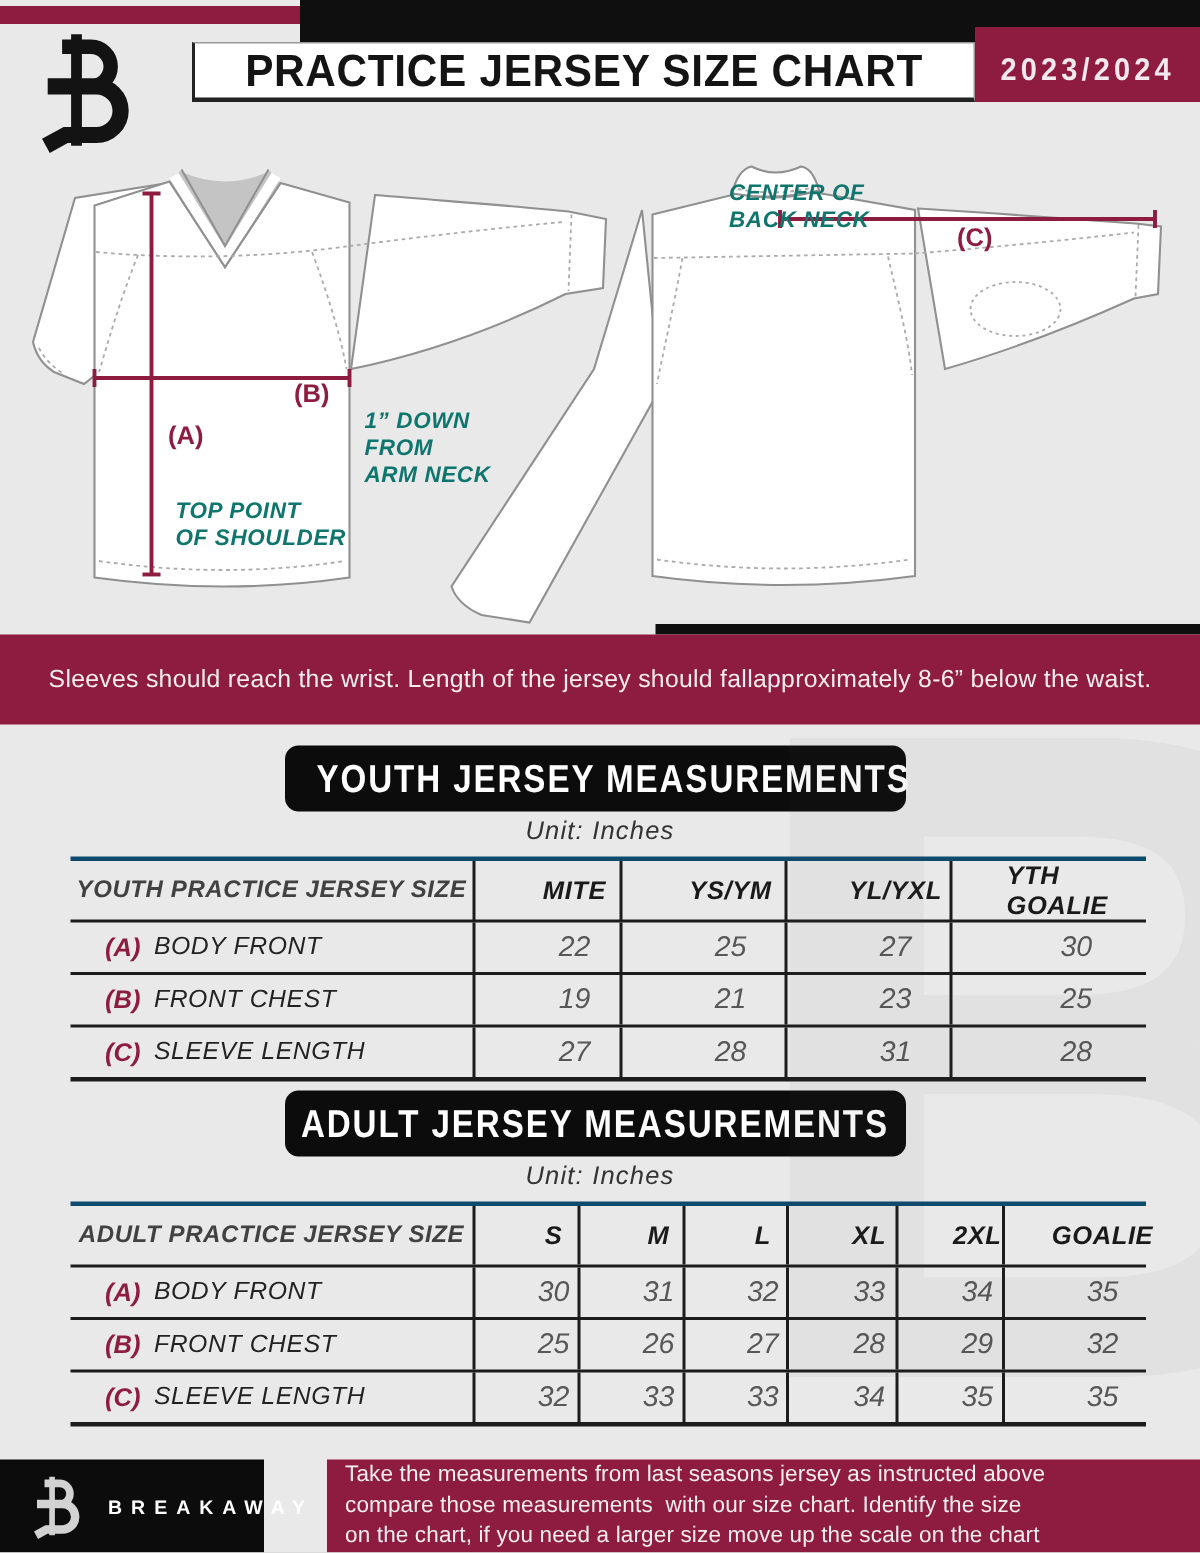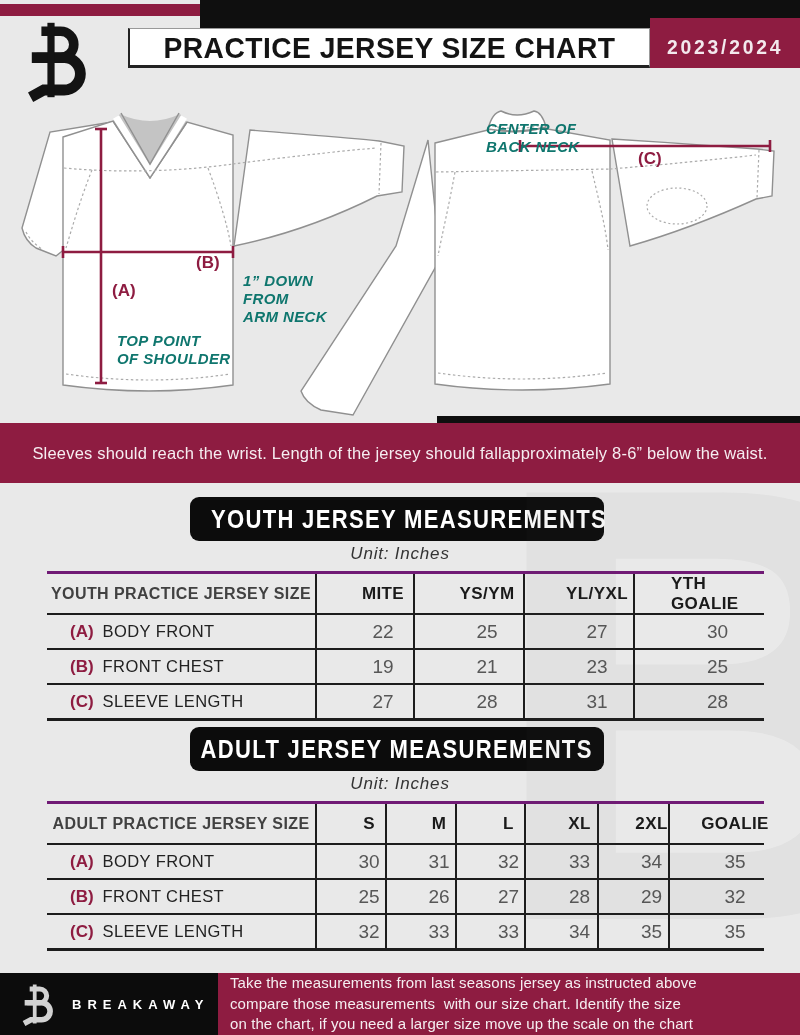--- a/index.html
+++ b/index.html
@@ -63,40 +63,40 @@
   .pill-youth{top:497px;padding-left:24px;}
   .pill-adult{top:727px;}
   .unit{
     left:100px;width:600px;text-align:center;font-style:italic;font-size:17px;
     color:#333;font-weight:500;letter-spacing:.8px;
   }
   .unit-youth{top:544px;}
   .unit-adult{top:774px;}
 
   
-  .sztable{left:47px;width:717px;border-top:3px solid #701a75;border-bottom:3px solid #1c1c1c;}
+  .sztable{left:47px;width:717px;border-top:3px solid #0c4a6e;border-bottom:3px solid #1c1c1c;font-style:italic;}
   .table-youth{top:571px;}
   .table-adult{top:801px;}
   .tr{display:grid;align-items:center;height:35px;}
   .tr + .tr{border-top:2.5px solid #1c1c1c;}
   .tr.head{height:39px;}
   .table-youth .tr{grid-template-columns:268px 98px 110px 110px 131px;}
   .table-adult .tr{grid-template-columns:268px 70px 70px 69px 73px 71px 96px;}
   .tr > div{height:100%;display:flex;align-items:center;justify-content:center;}
   .tr > div + div{border-left:2px solid #1c1c1c;padding-left:36px;}
   .th.first{font-size:16px;color:#414141;letter-spacing:.4px;}
   .th{font-weight:700;font-size:17px;color:#1a1a1a;letter-spacing:.4px;}
   .td.first{justify-content:flex-start;padding-left:23px;}
   .td.first .key{color:#8e1c41;font-weight:800;font-size:17px;margin-right:9px;}
   .td.first .lbl{color:#222;font-size:16.5px;letter-spacing:.4px;}
   .td.val{font-size:19px;color:#575757;}
 
   
   .footer-black{
-    left:0;top:973px;width:218px;height:62px;background:#0c0c0c;
+    left:0;top:973px;width:176px;height:62px;background:#0c0c0c;
     display:flex;align-items:center;
   }
   .footer-brand{
     color:#fff;font-size:13px;font-weight:700;letter-spacing:6px;margin-left:8px;white-space:nowrap;
   }
   .footer-maroon{
     left:218px;top:973px;width:582px;height:62px;background:#8e1c41;
     display:flex;flex-direction:column;justify-content:center;padding-left:12px;
   }
   .footer-maroon div{

